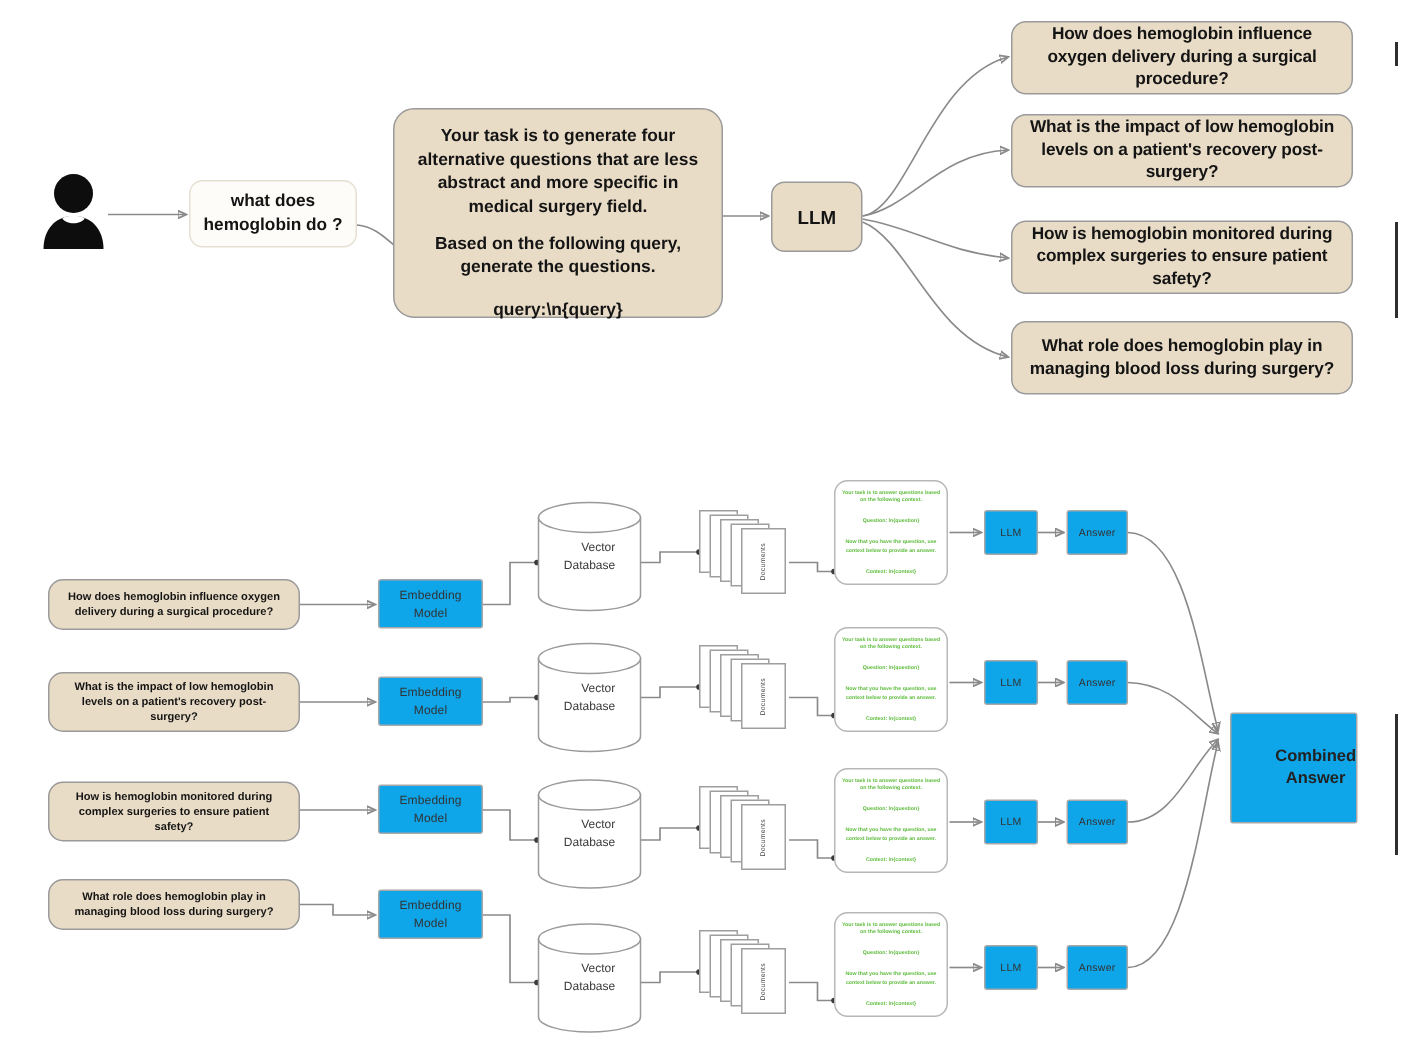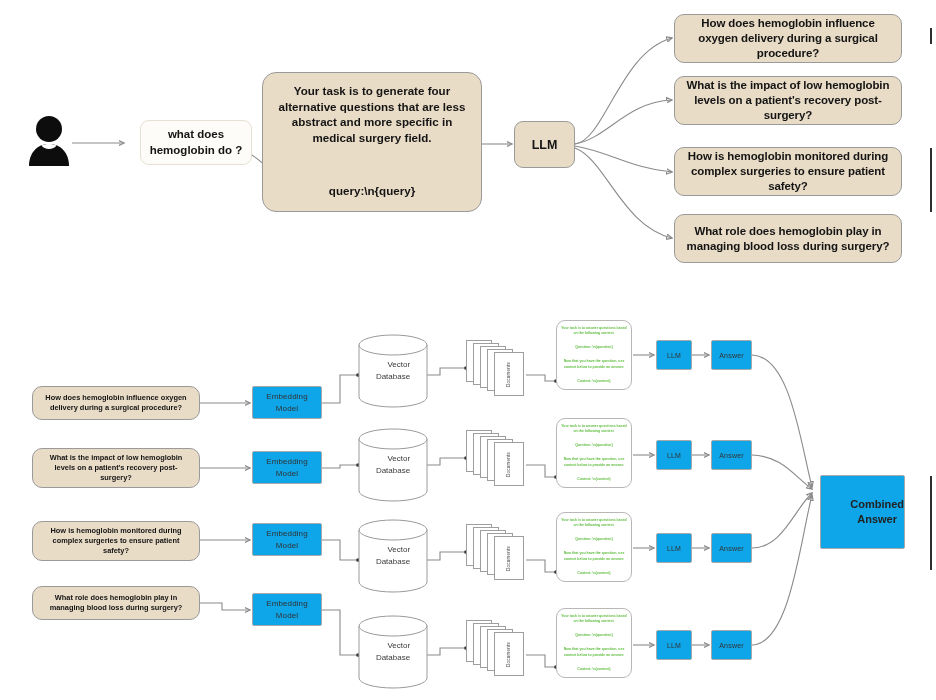--- a/index.html
+++ b/index.html
@@ -66,41 +66,39 @@
     font-weight: bold;
   }
   
   #prompt-box {
     border-radius: 14px;
     font-size: 11.6px;
     line-height: 1.35;
     padding: 10px 12px;
     flex-direction: column;
     justify-content: flex-start;
-    gap: 24px;
   }
   #prompt-box .pl { margin: 0 0 9px 0; }
   #prompt-box .pl:last-child { margin-bottom: 0; }
   #prompt-box .p3 { margin-top: 4px; }
   
   #llm-top {
     border-radius: 9px;
     font-size: 12.5px;
     font-weight: bold;
   }
   
   #user-query {
     background: #fdfcf9;
     border: 1.2px solid #e6e0d2;
     border-radius: 9px;
     font-size: 11.5px;
     font-weight: bold;
     line-height: 1.35;
     color: #141414;
-    margin-left: 14px;
   }
   
   #person-icon { position: absolute; }
   
   .emb {
     border-radius: 2px;
     font-size: 8px;
     line-height: 1.45;
     font-weight: normal;
     letter-spacing: 0.1px;
@@ -236,20 +234,21 @@
       <path d="M15.5 33.5 C18 38 28 38 30.5 33.5 C28.5 32.4 25.9 31.9 23 31.9 C20.1 31.9 17.5 32.4 15.5 33.5 Z" fill="#ffffff"></path>
     </svg>
   </div>
 
   <div class="node" id="user-query" style="left:126px; top:120px; width:112px; height:45px;">
     <span>what does hemoglobin do ?</span>
   </div>
 
   <div class="node beige" id="prompt-box" style="left:262px; top:72px; width:220px; height:140px;">
     <div class="pl p1">Your task is to generate four alternative questions that are less abstract and more specific in medical surgery field.</div>
+    <div class="pl p2">Based on the following query, generate the questions.</div>
     <div class="pl p3">query:\n{query}</div>
   </div>
 
   <div class="node beige" id="llm-top" style="left:514px; top:121px; width:61px; height:47px;">
     <span>LLM</span>
   </div>
 
   <div class="node beige qbox-top" style="left:674px; top:14px; width:228px; height:49px;">
     <span>How does hemoglobin influence oxygen delivery during a surgical procedure?</span>
   </div>

